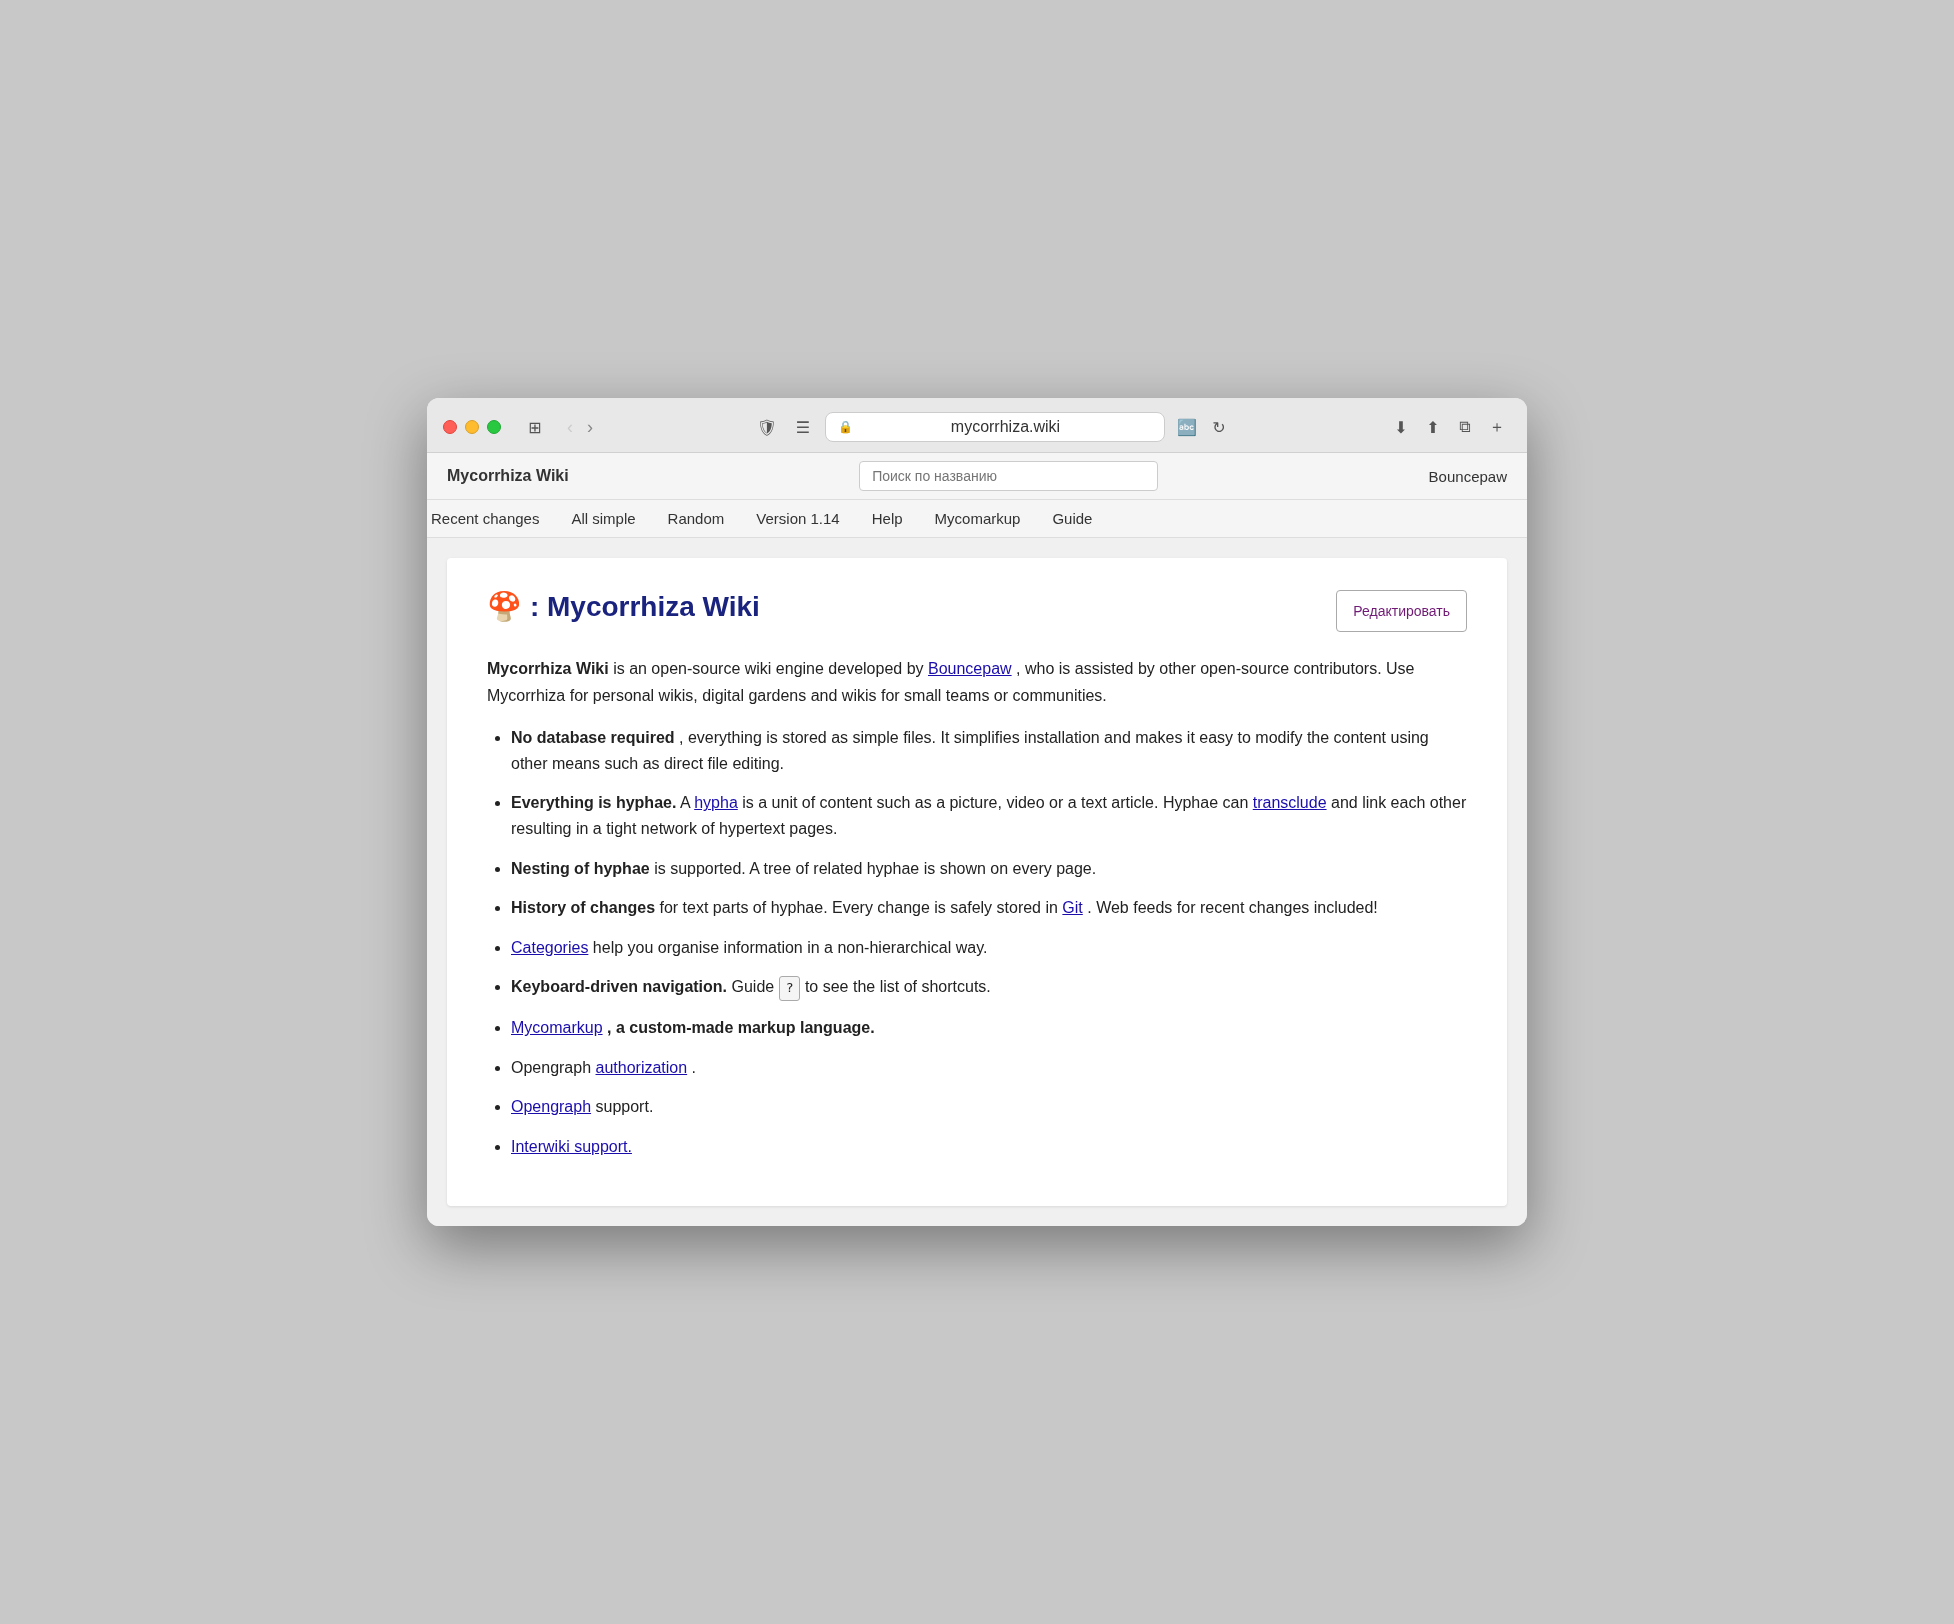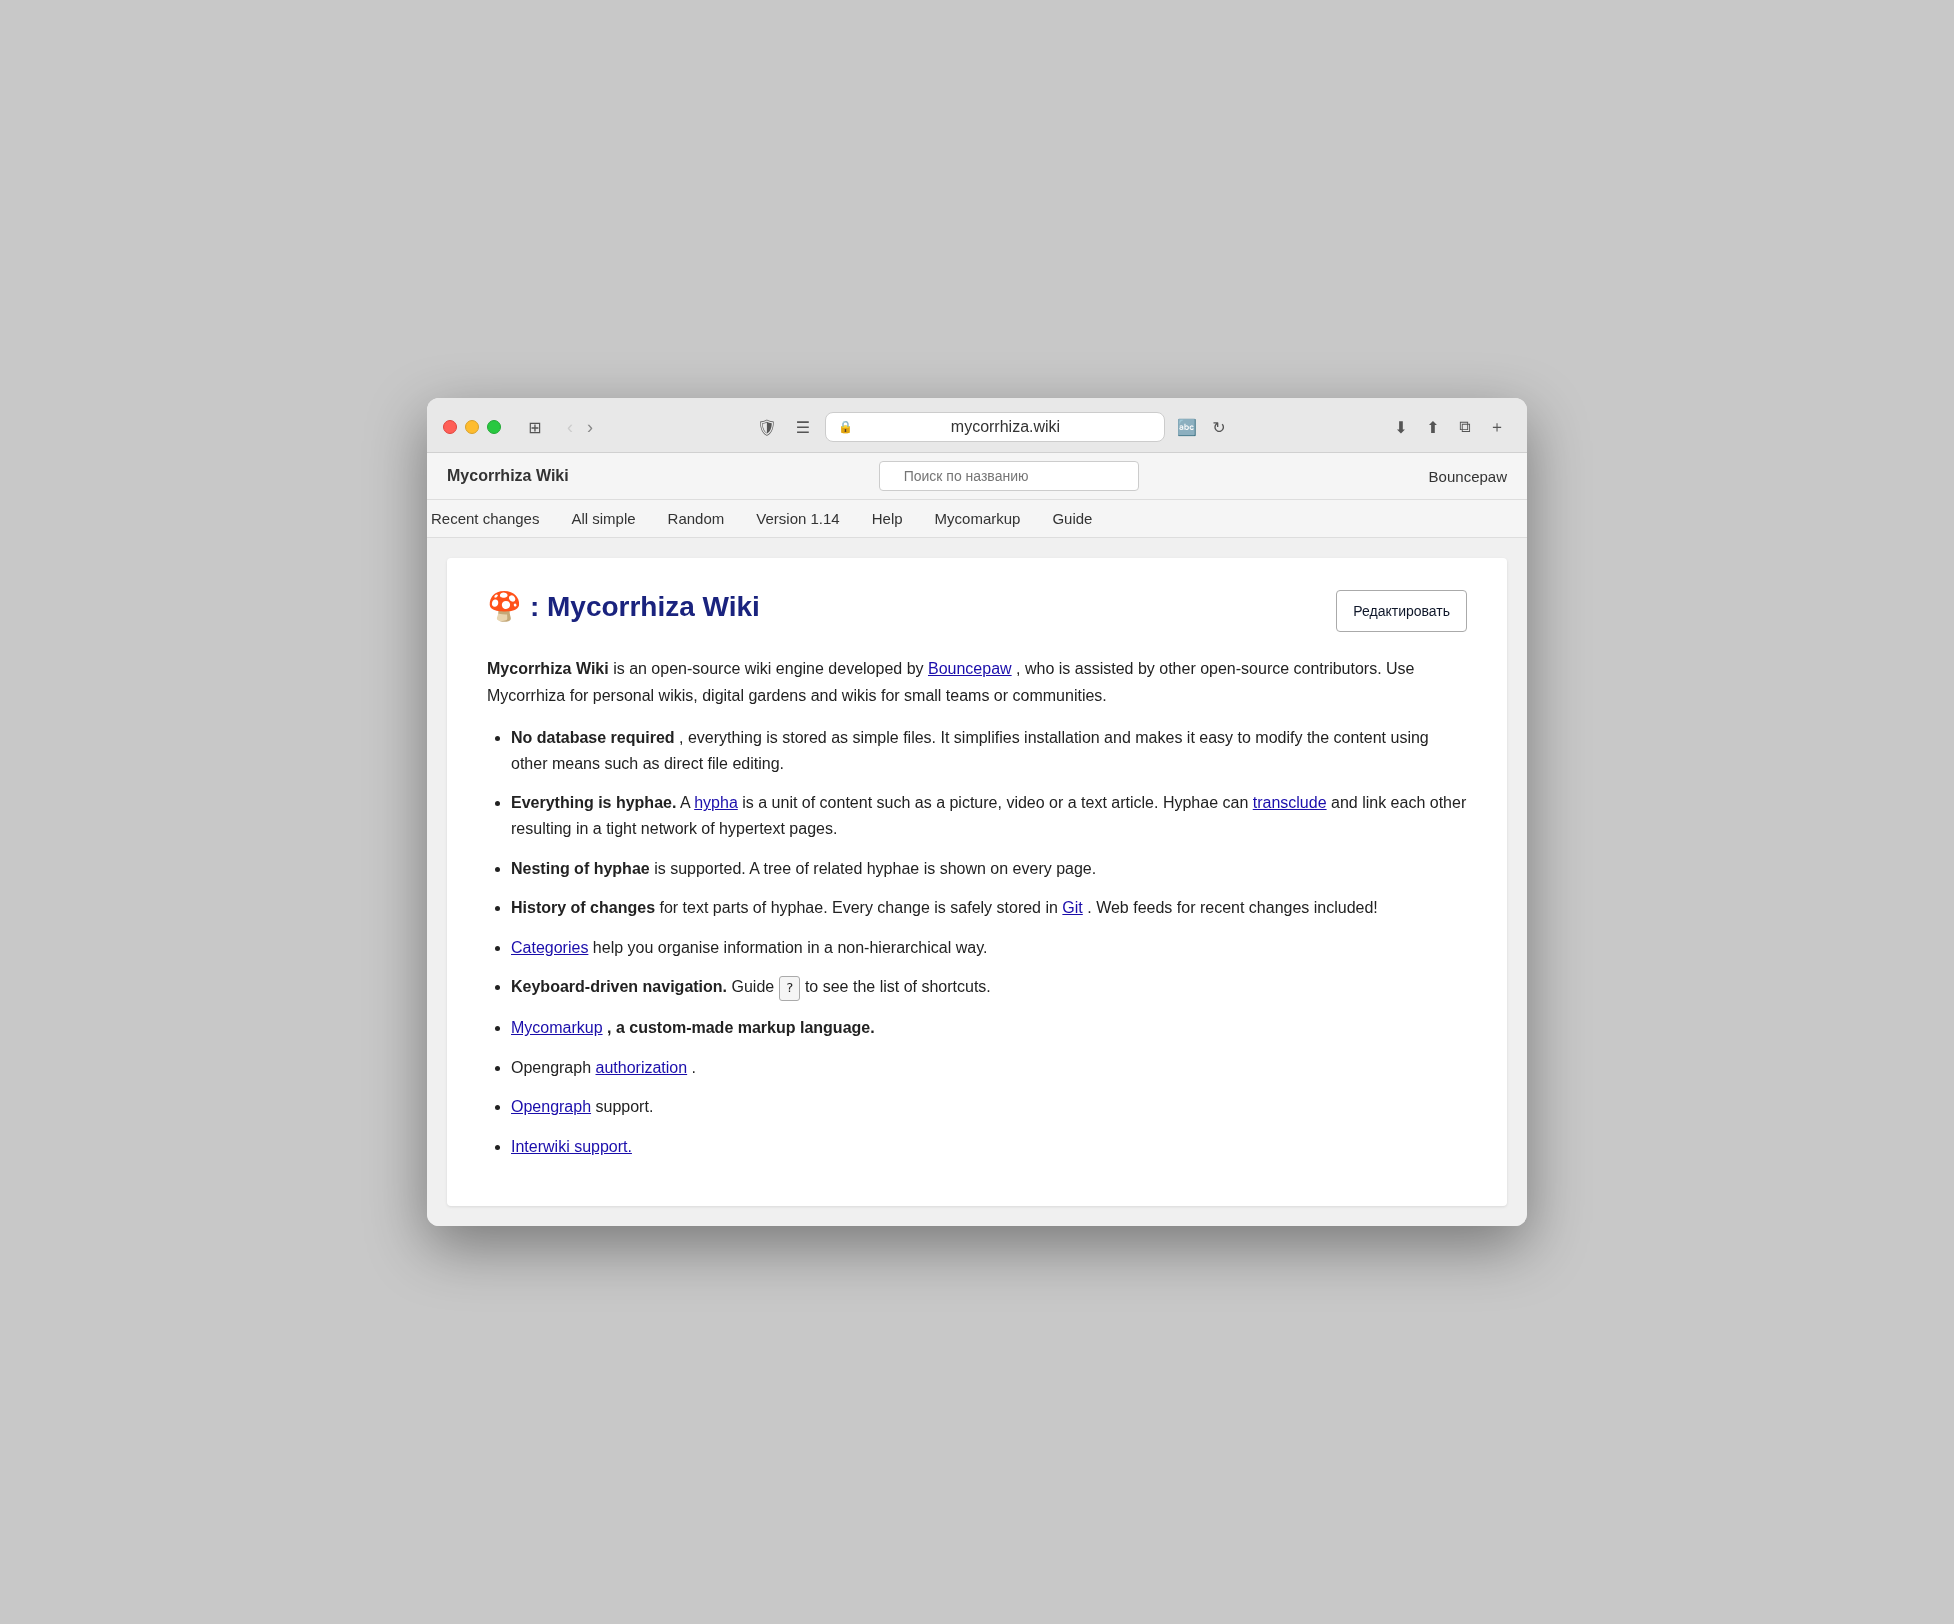--- a/index.html
+++ b/index.html
@@ -136,22 +136,22 @@
     }
 
     .nav-search {
       flex: 1;
       display: flex;
       justify-content: center;
       padding: 8px 0;
     }
 
     .search-input {
-      width: 260px;
-      padding: 6px 24px;
+      width: 299px;
+      padding: 6px 12px;
       border: 1px solid #ccc;
       border-radius: 4px;
       background: white;
       font-size: 14px;
       color: #aaa;
       outline: none;
     }
 
     .nav-user {
       font-size: 15px;
@@ -210,21 +210,21 @@
 
     .page-title .emoji { font-size: 28px; }
 
     .edit-button {
       padding: 12px 16px;
       background: white;
       border: 1px solid #aaa;
       border-radius: 4px;
       font-size: 14px;
       cursor: pointer;
-      color: #0f172a;
+      color: #701a75;
       white-space: nowrap;
     }
 
     .page-content {
       font-size: 16px;
       line-height: 1.6;
       color: #222;
     }
 
     .page-content p {

